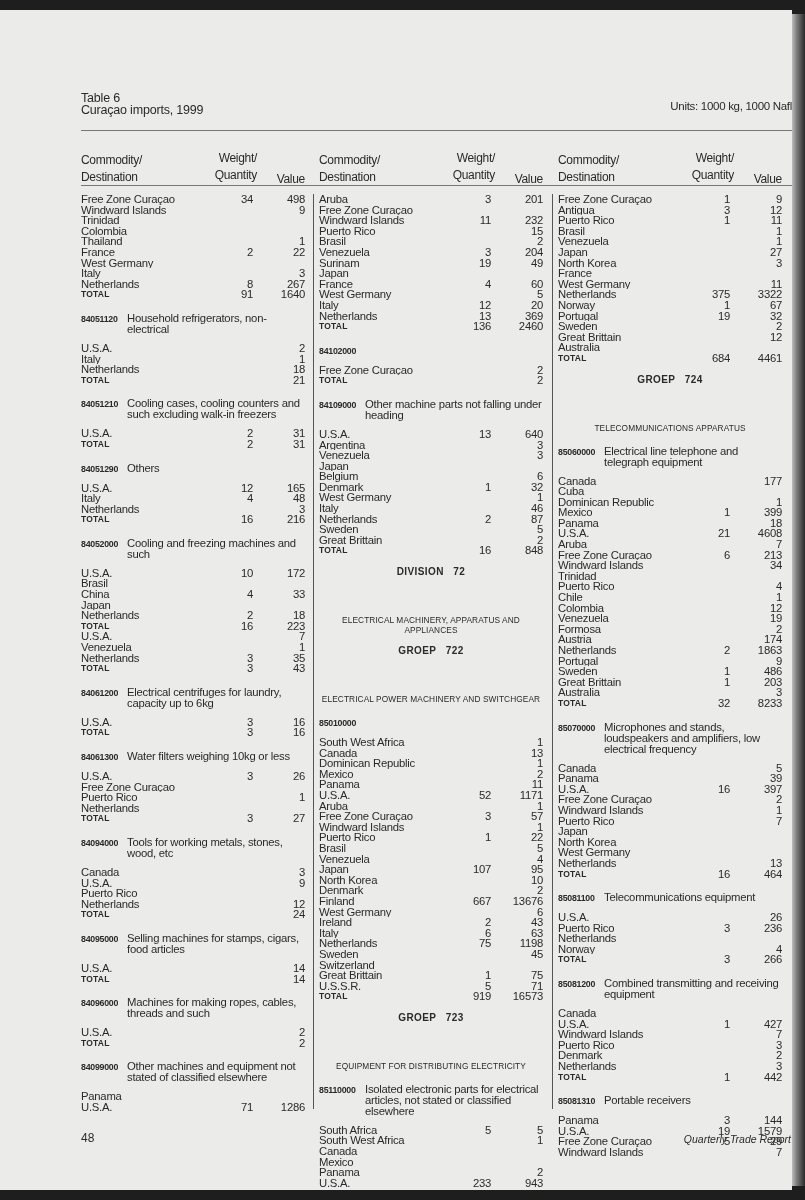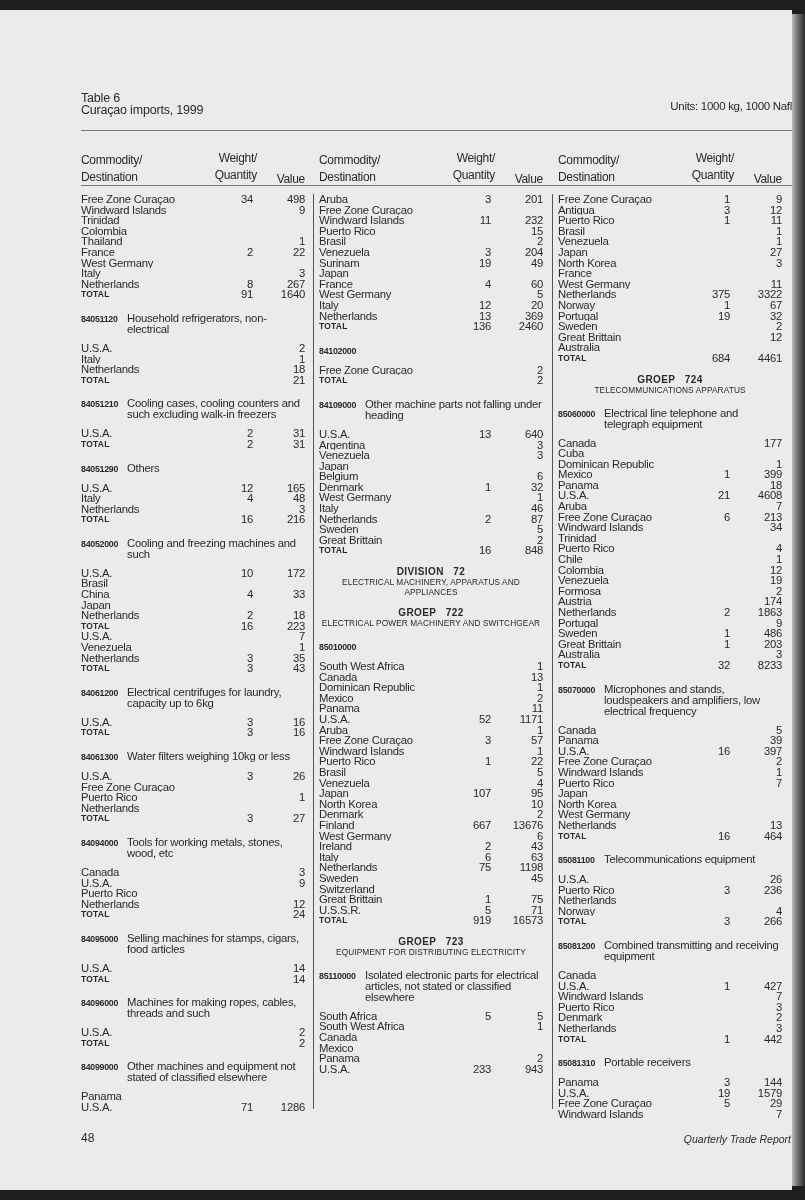--- a/index.html
+++ b/index.html
@@ -15,21 +15,21 @@
   .row{display:flex;height:10.6px;white-space:nowrap;}
   .row .c{flex:1;overflow:hidden;}
   .row .w{width:40px;text-align:right;}
   .row .v{width:52px;text-align:right;}
   .row.total .c{font-weight:bold;font-size:8.5px;letter-spacing:0.2px;}
   .head{display:flex;margin:13px 0 8px 0;font-size:11.3px;line-height:11px;}
   .head .code{font-weight:bold;font-size:8.8px;width:46px;flex:none;padding-top:1px;}
   .head .desc{flex:1;}
   .sec{text-align:center;margin:10px 0 8px 0;}
   .sec .t1{font-weight:bold;font-size:10px;letter-spacing:0.4px;line-height:11px;}
-  .sec .t2{font-size:8.3px;line-height:10px;letter-spacing:0.1px;}
+  .sec .t2{font-size:8.3px;line-height:10px;letter-spacing:0.1px;margin-top:38px;}
   .foot-left{position:absolute;left:81px;top:1131px;font-size:12px;}
   .foot-right{position:absolute;right:14px;top:1133px;font-size:10.5px;font-style:italic;}
 </style>
 </head>
 <body>
 
 <div class="page"></div>
 <div class="edge"></div>
 
 <div class="title-block">

